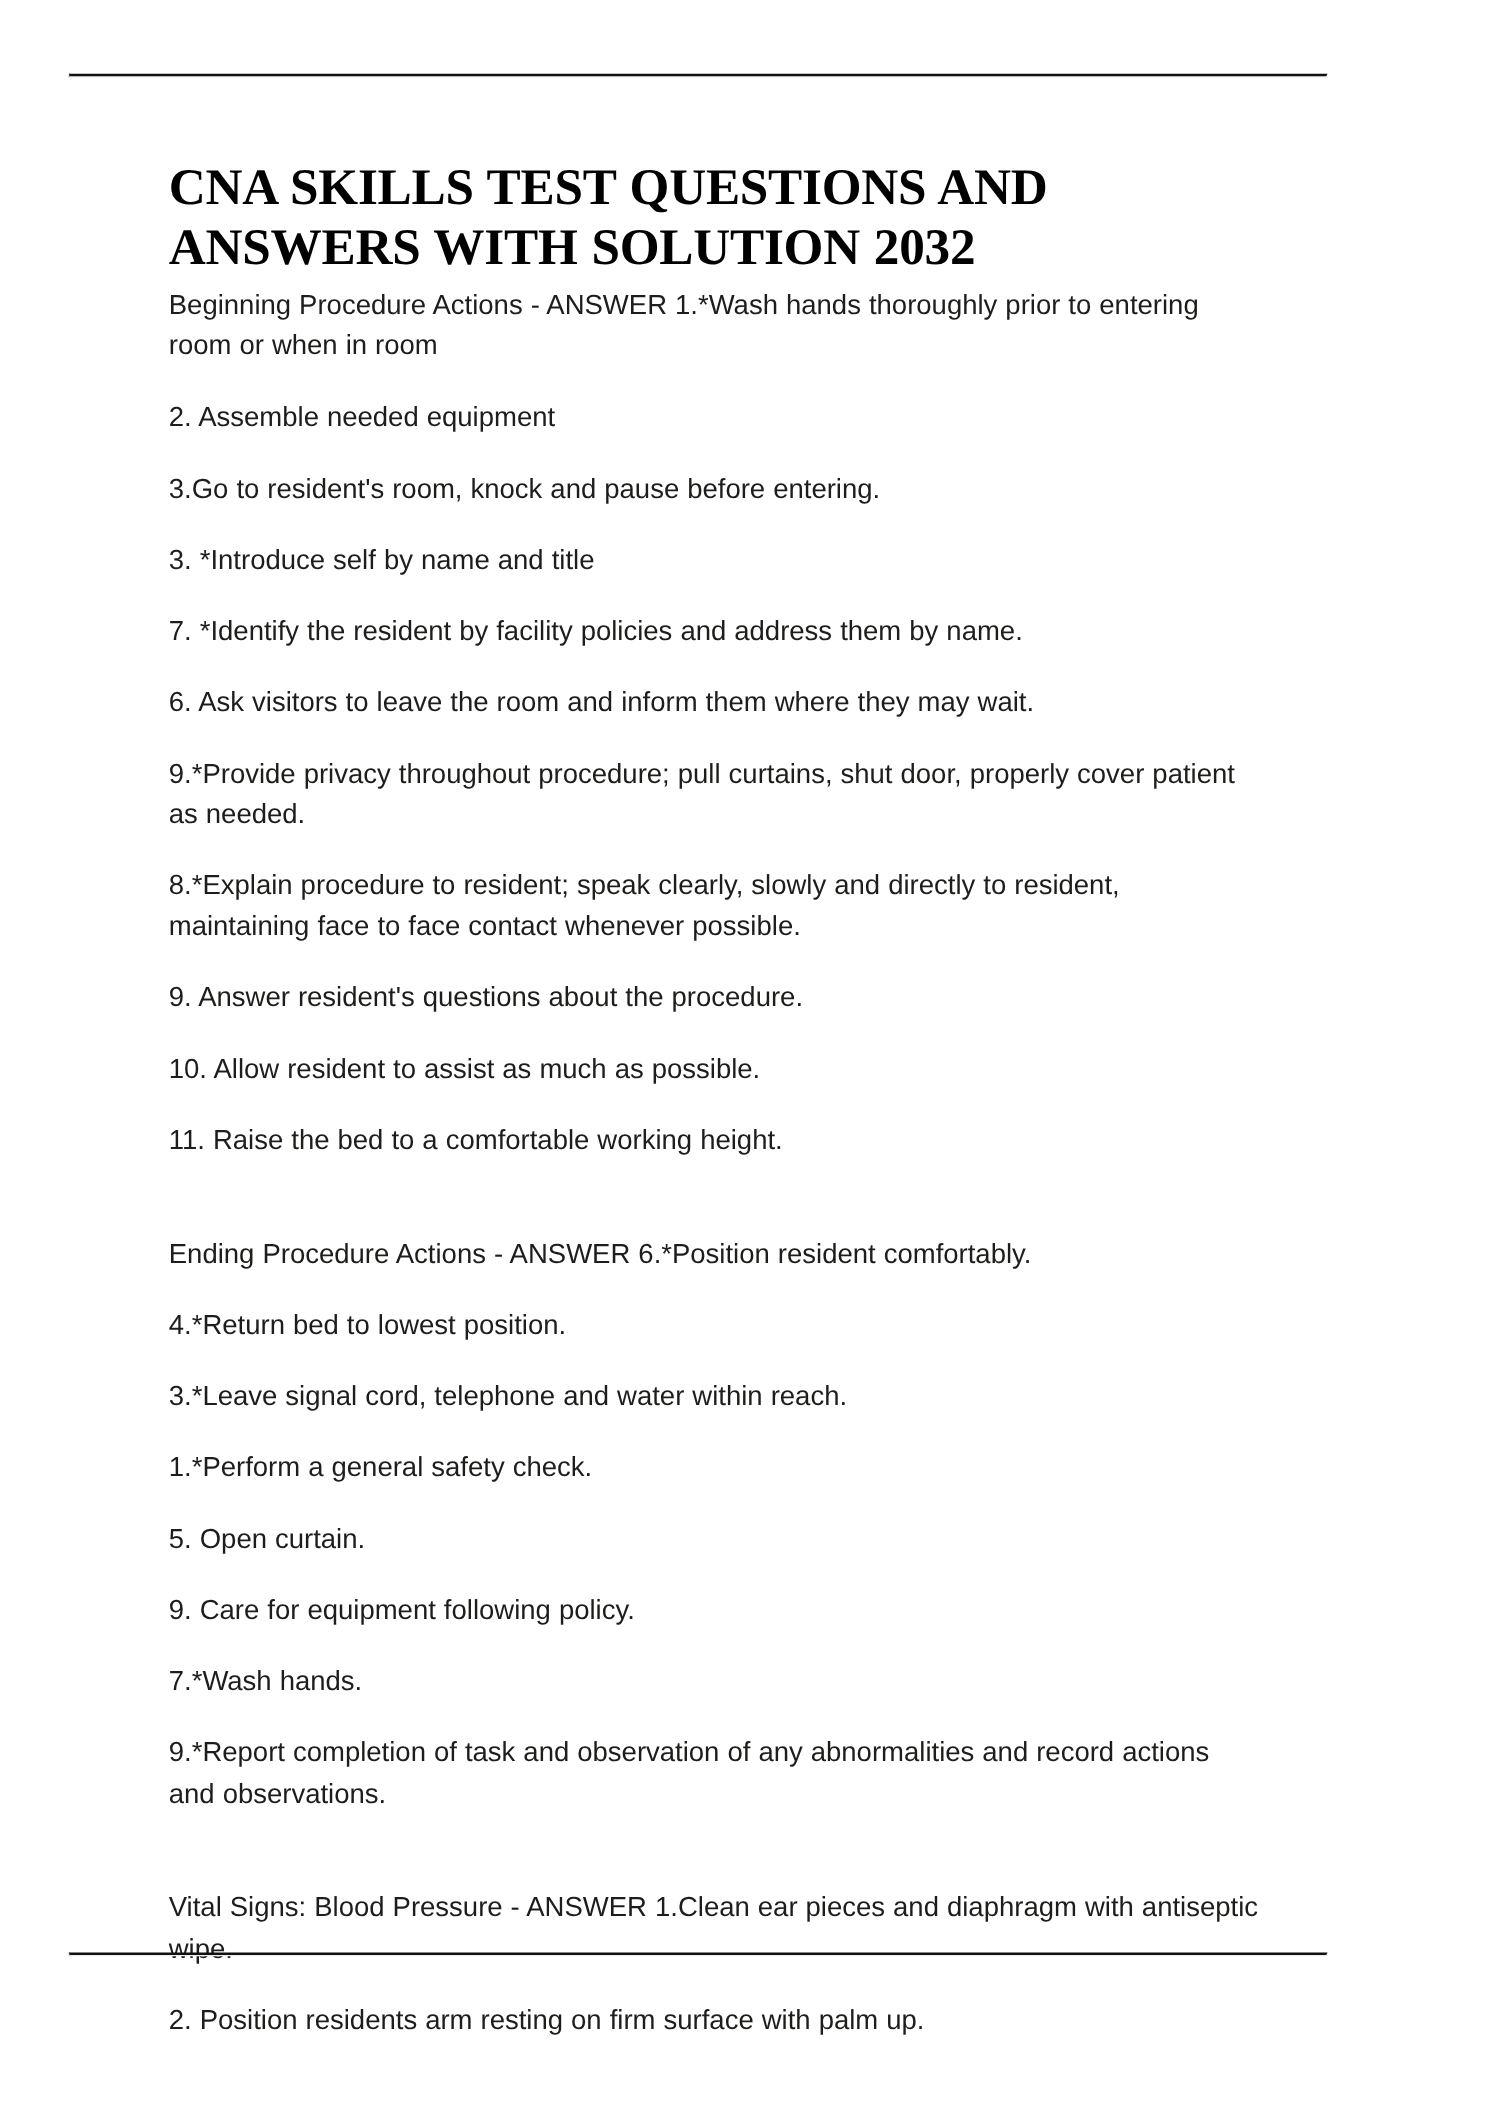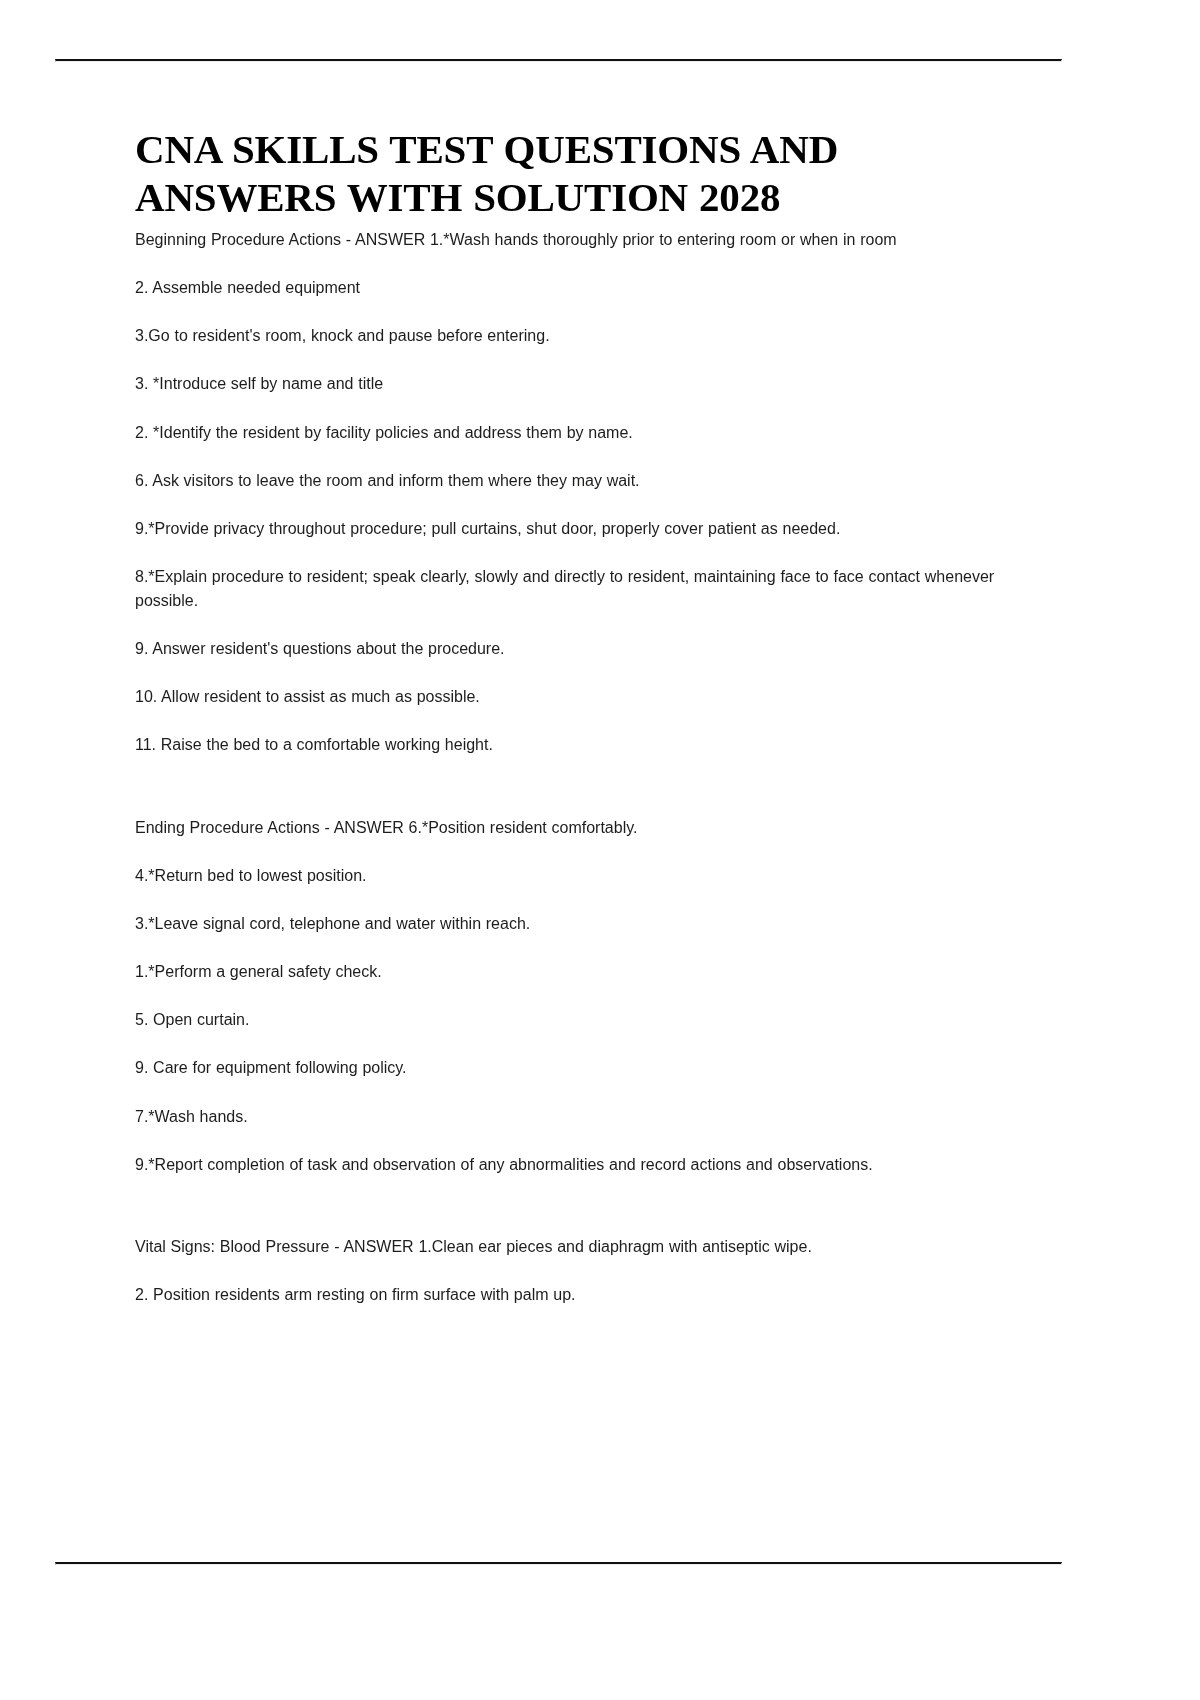--- a/index.html
+++ b/index.html
@@ -48,21 +48,21 @@
     font-size: 41px;
     line-height: 1.17;
     letter-spacing: -0.2px;
     color: #000000;
     margin: 0 0 6px 0;
     word-spacing: 1px;
   }
 
   .para {
     font-family: "Liberation Sans", sans-serif;
-    font-size: 16px;
+    font-size: 22px;
     line-height: 1.48;
     color: #1d1d1b;
     margin: 0 0 24.5px 0;
     text-align: left;
     word-spacing: 0.3px;
   }
   .para:last-child { margin-bottom: 0; }
 
   
   .spacer {
@@ -71,27 +71,27 @@
 </style>
 </head>
 <body>
 
 <div class="page">
 
   <hr class="rule rule-top">
 
   <div class="content">
 
-    <h1 class="doc-title">CNA SKILLS TEST QUESTIONS AND ANSWERS WITH SOLUTION 2028</h1>
+    <h1 class="doc-title">CNA SKILLS TEST QUESTIONS AND ANSWERS WITH SOLUTION 2032</h1>
 
     <p class="para">Beginning Procedure Actions - ANSWER 1.*Wash hands thoroughly prior to entering room or when in room</p>
     <p class="para">2. Assemble needed equipment</p>
     <p class="para">3.Go to resident's room, knock and pause before entering.</p>
     <p class="para">3. *Introduce self by name and title</p>
-    <p class="para">2. *Identify the resident by facility policies and address them by name.</p>
+    <p class="para">7. *Identify the resident by facility policies and address them by name.</p>
     <p class="para">6. Ask visitors to leave the room and inform them where they may wait.</p>
     <p class="para">9.*Provide privacy throughout procedure; pull curtains, shut door, properly cover patient as needed.</p>
     <p class="para">8.*Explain procedure to resident; speak clearly, slowly and directly to resident, maintaining face to face contact whenever possible.</p>
     <p class="para">9. Answer resident's questions about the procedure.</p>
     <p class="para">10. Allow resident to assist as much as possible.</p>
     <p class="para">11. Raise the bed to a comfortable working height.</p>
 
     <div class="spacer"></div>
 
     <p class="para">Ending Procedure Actions - ANSWER 6.*Position resident comfortably.</p>

